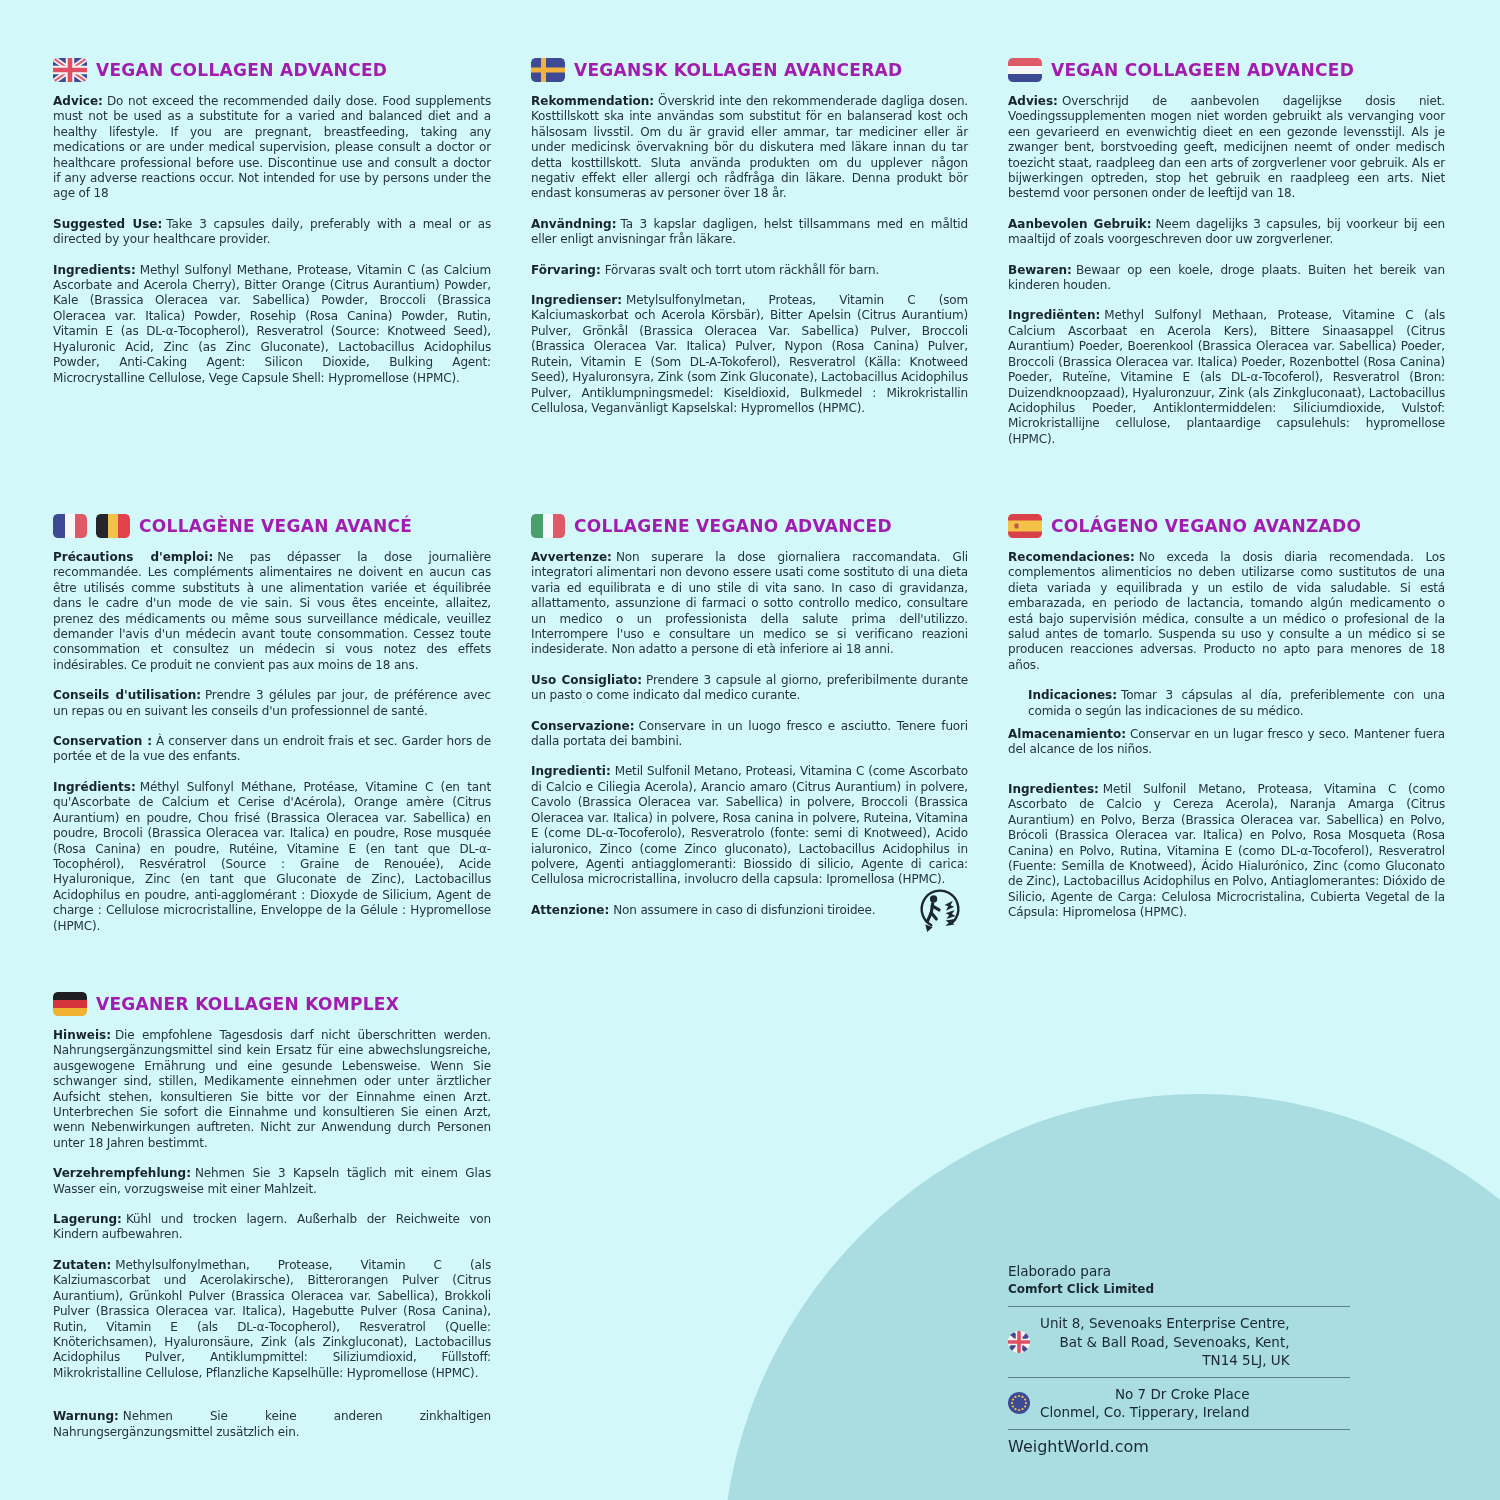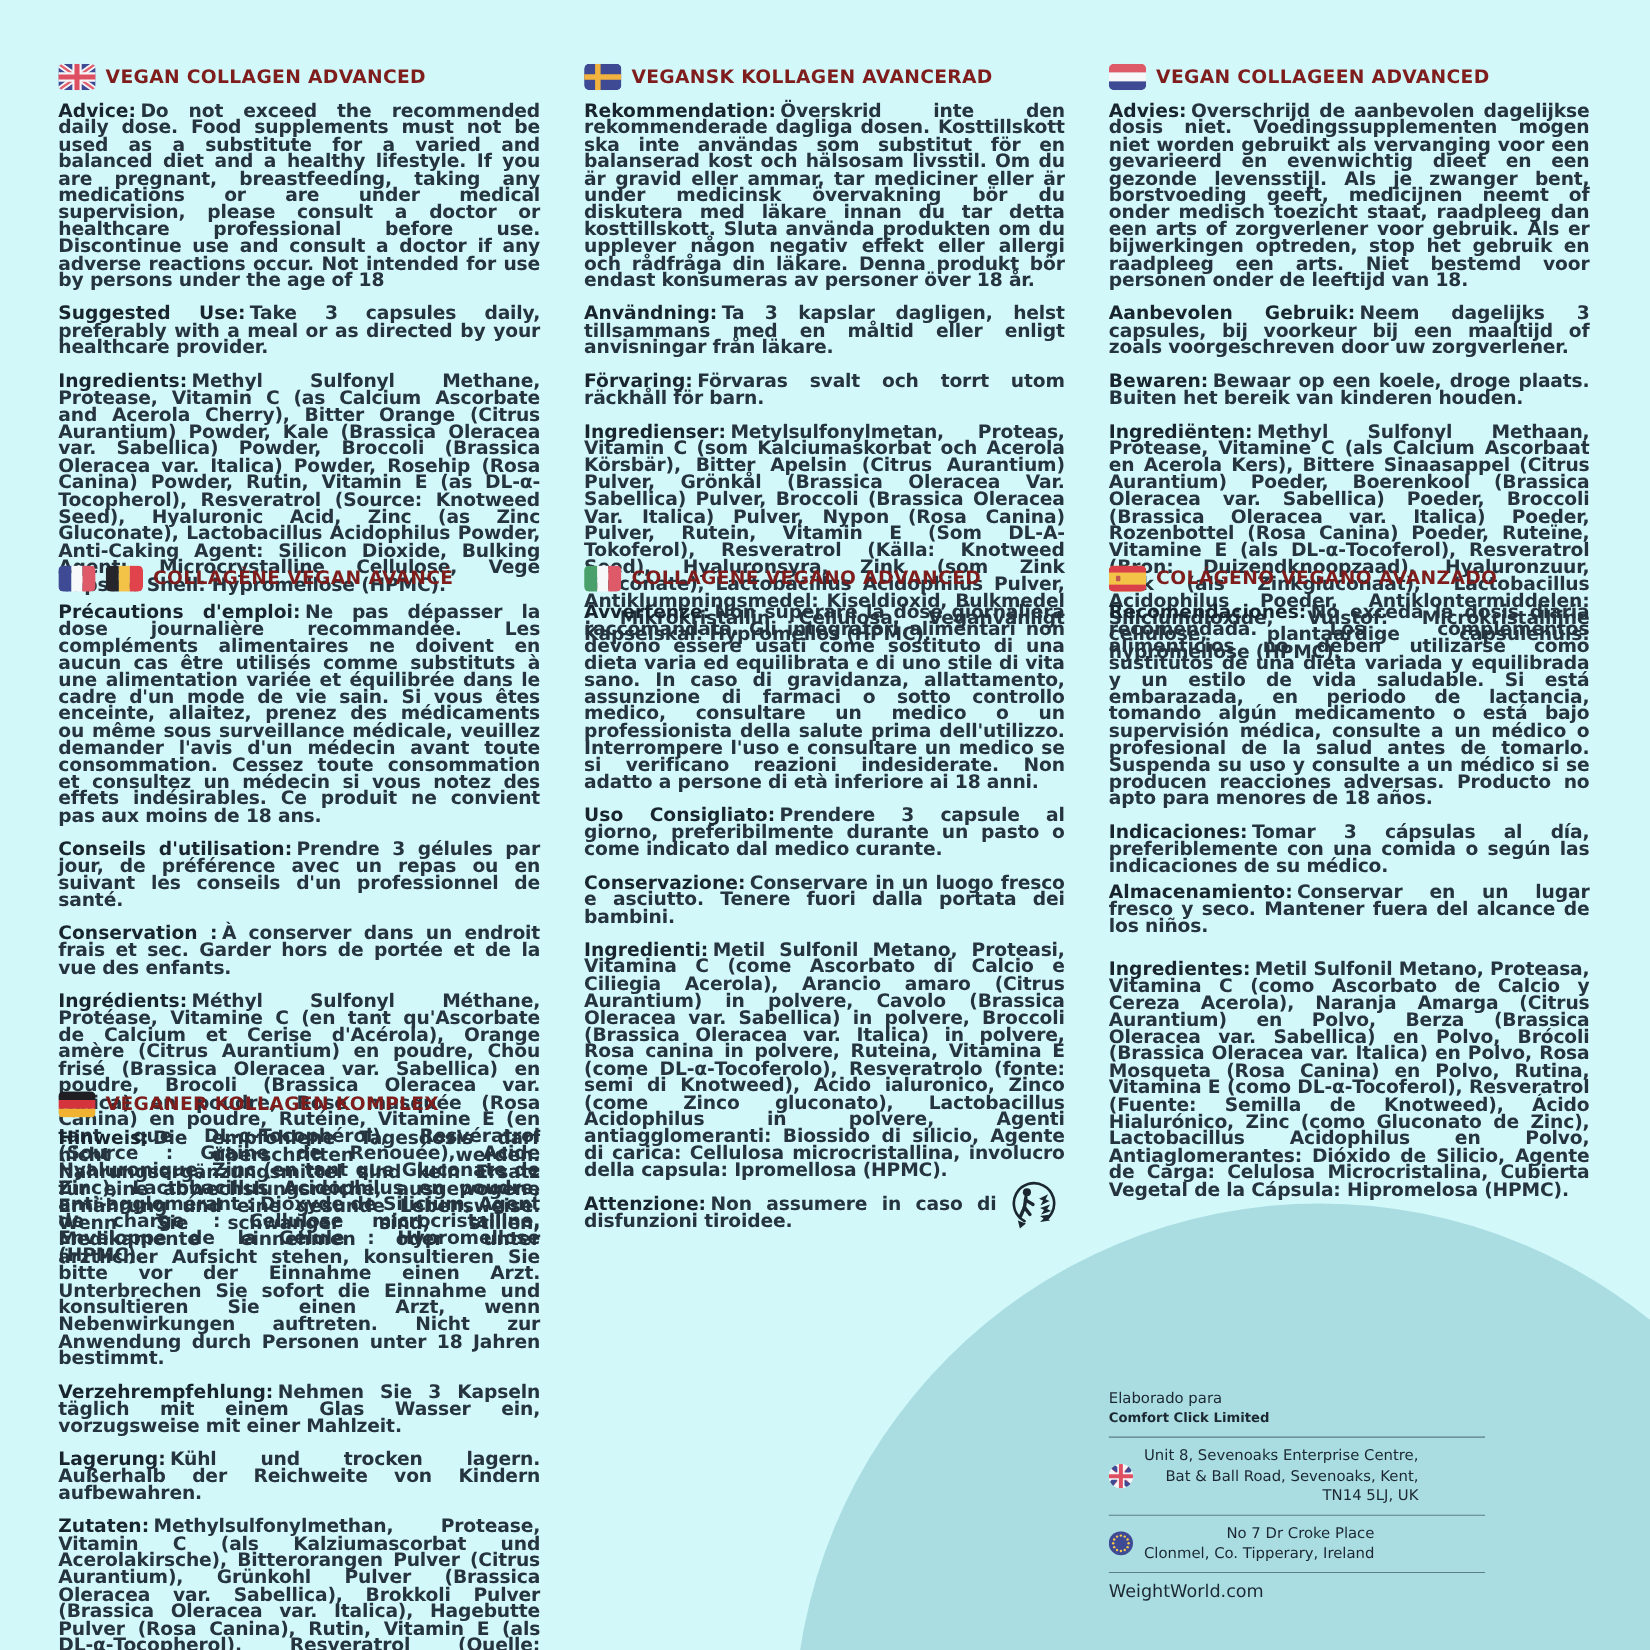--- a/index.html
+++ b/index.html
@@ -17,30 +17,30 @@
   .sec-en{left:53px;top:58px;width:438px;}
   .sec-sv{left:531px;top:58px;width:437px;}
   .sec-nl{left:1008px;top:58px;width:437px;}
   .sec-fr{left:53px;top:514px;width:438px;}
   .sec-it{left:531px;top:514px;width:437px;}
   .sec-es{left:1008px;top:514px;width:437px;}
   .sec-de{left:53px;top:992px;width:438px;}
   .head{display:flex;align-items:center;gap:9px;margin-bottom:12px;}
   .head h2{
     margin:0;font-size:17px;font-weight:bold;letter-spacing:.3px;
-    color:#7f1d1d;white-space:nowrap;
+    color:#a21caf;white-space:nowrap;
   }
   .flag{display:inline-block;line-height:0;flex:0 0 auto;}
   .flag svg{display:block;border-radius:4.5px;}
   .para{
-    margin:0 0 15px 0;font-size:17px;line-height:15.4px;
-    text-align:justify;letter-spacing:-0.15px;color:#25343e;font-weight:bold;
+    margin:0 0 15px 0;font-size:12px;line-height:15.4px;
+    text-align:justify;letter-spacing:-0.15px;color:#25343e;
   }
   .para b{color:#18242e;margin-right:4px;letter-spacing:0;}
-  .para.tight{margin-bottom:8px;}
+  .para.tight{margin-bottom:8px;margin-left:20px;}
   .para.last{margin-bottom:0;}
   .attn-row{position:relative;padding-right:62px;}
   .triman{position:absolute;right:6px;top:-18px;width:44px;height:48px;}
   
   .footer{position:absolute;left:1008px;top:1262px;width:342px;color:#1b2731;}
   .f-madefor{font-size:13.5px;line-height:18px;}
   .f-company{font-size:12px;font-weight:bold;line-height:19px;}
   .f-rule{border:0;border-top:1px solid rgba(30,50,60,.55);margin:7px 0;}
   .f-row{display:flex;align-items:center;gap:10px;}
   .f-icon{flex:0 0 auto;width:22px;line-height:0;}

